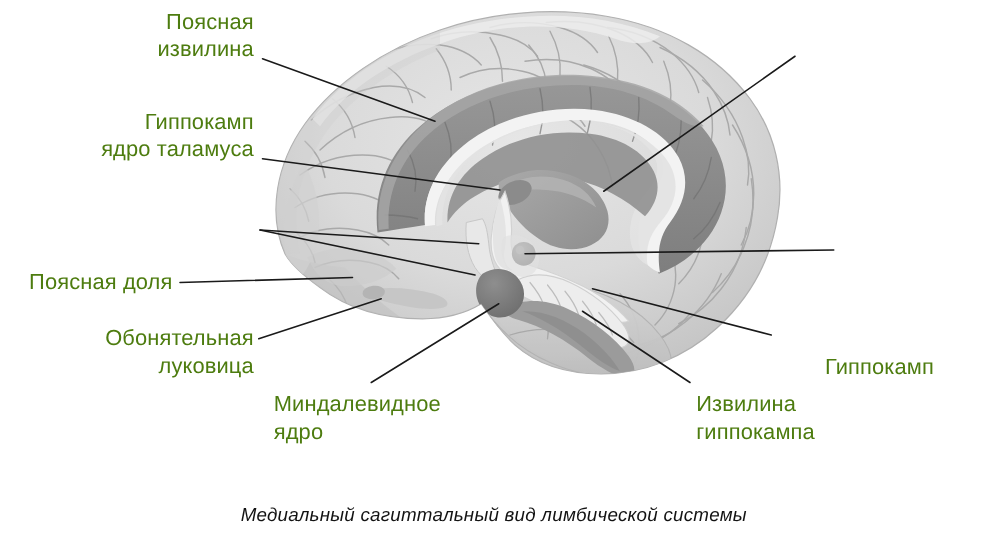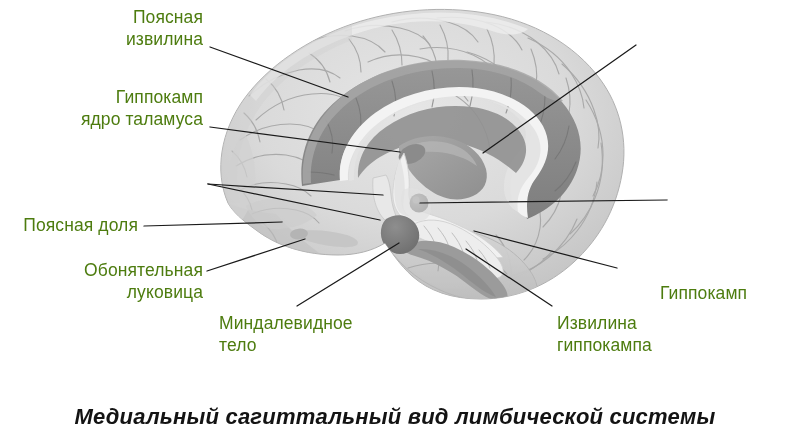--- a/index.html
+++ b/index.html
@@ -37,24 +37,23 @@
   .label.ta-right { text-align: right; }
   .label.ta-left  { text-align: left; }
   #caption {
     position: absolute;
     left: 0;
     right: 0;
     top: 404px;
     text-align: center;
     font-family: "Liberation Sans", "DejaVu Sans", sans-serif;
     font-style: italic;
-    font-size: 22px;
+    font-size: 15px;
     color: #131313;
     letter-spacing: 0.2px;
-    font-weight: bold;
   }
 </style>
 </head>
 <body>
 
 <div id="page">
 
   <svg id="figure-svg" viewBox="0 0 790 437" xmlns="http://www.w3.org/2000/svg">
     <defs>
       <radialGradient id="gCortex" cx="48%" cy="36%" r="70%">
@@ -356,21 +355,21 @@
   <div class="label ta-right" style="left:6px;   top:86px;  width:197px;">Гиппокамп
 ядро таламуса</div>
 
 
   <div class="label ta-right" style="left:4px;   top:214px; width:134px;">Поясная доля</div>
 
   <div class="label ta-right" style="left:32px;  top:259px; width:171px;">Обонятельная
 луковица</div>
 
   <div class="label ta-left" style="left:219px; top:312px; width:190px;">Миндалевидное
-тело</div>
+ядро</div>
 
 
 
   <div class="label ta-left" style="left:660px; top:258px; width:120px;margin-top:24px;">Гиппокамп</div>
 
   <div class="label ta-left" style="left:557px; top:312px; width:145px;">Извилина
 гиппокампа</div>
 
   <div id="caption">Медиальный сагиттальный вид лимбической системы</div>
 

